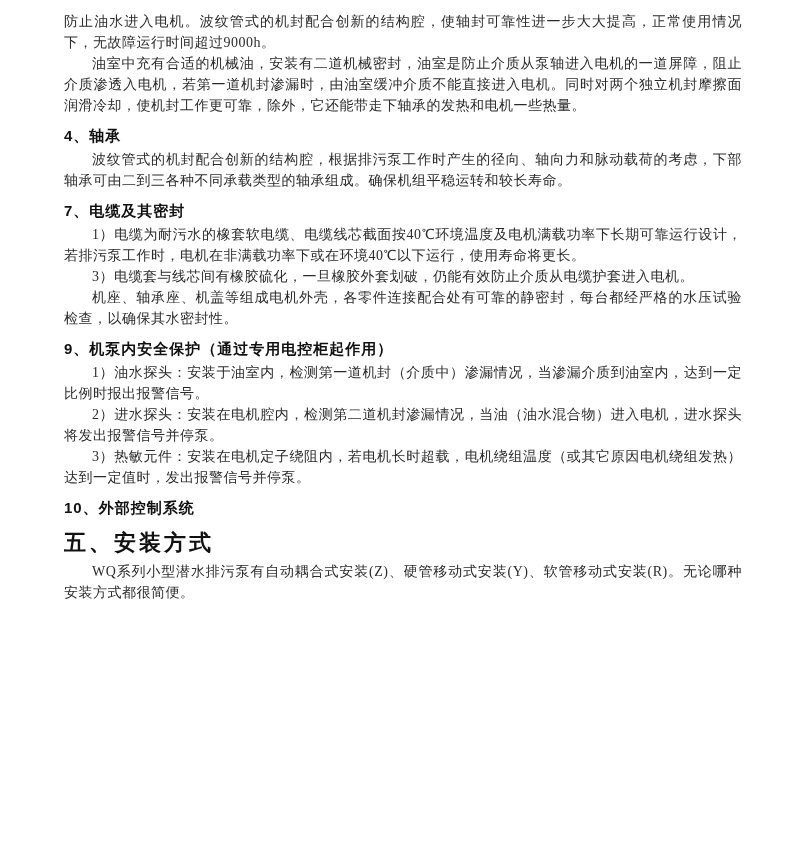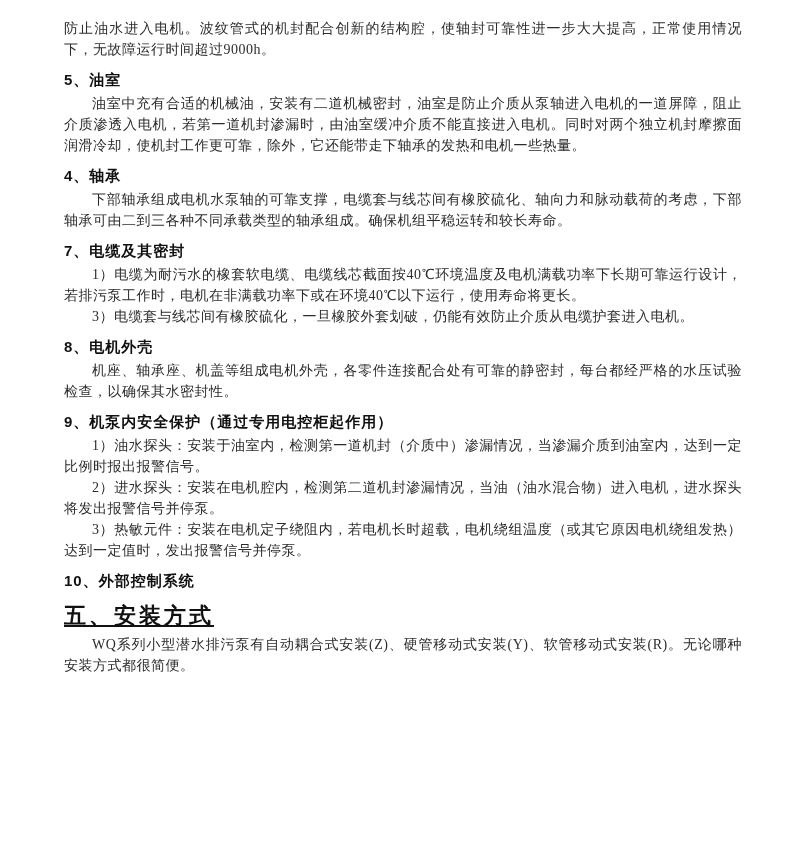--- a/index.html
+++ b/index.html
@@ -11,21 +11,21 @@
     width: 800px;
     height: 852px;
     overflow: hidden;
     font-family: "Liberation Serif", serif;
     color: #2b2b2b;
   }
   .page {
     box-sizing: border-box;
     width: 800px;
     height: 852px;
-    padding: 18px 58px 0 64px;
+    padding: 11px 58px 0 64px;
     background: #ffffff;
   }
   p.body {
     margin: 0;
     font-size: 14px;
     line-height: 21px;
     text-align: justify;
     text-indent: 2em;
     letter-spacing: 0.5px;
     color: #2b2b2b;
@@ -43,41 +43,38 @@
     letter-spacing: 1px;
   }
   h2.chapter {
     margin: 12px 0 5px 0;
     font-size: 22px;
     line-height: 26px;
     font-weight: bold;
     font-family: "Liberation Sans", sans-serif;
     color: #111111;
     letter-spacing: 3px;
-    text-decoration: underline;
   }
 </style>
 </head>
 <body>
 
 <main class="page">
 
   <p class="body cont">防止油水进入电机。波纹管式的机封配合创新的结构腔，使轴封可靠性进一步大大提高，正常使用情况下，无故障运行时间超过9000h。</p>
 
-  <h3 class="sec">5、油室</h3>
   <p class="body">油室中充有合适的机械油，安装有二道机械密封，油室是防止介质从泵轴进入电机的一道屏障，阻止介质渗透入电机，若第一道机封渗漏时，由油室缓冲介质不能直接进入电机。同时对两个独立机封摩擦面润滑冷却，使机封工作更可靠，除外，它还能带走下轴承的发热和电机一些热量。</p>
 
   <h3 class="sec">4、轴承</h3>
-  <p class="body">下部轴承组成电机水泵轴的可靠支撑，电缆套与线芯间有橡胶硫化、轴向力和脉动载荷的考虑，下部轴承可由二到三各种不同承载类型的轴承组成。确保机组平稳运转和较长寿命。</p>
+  <p class="body">波纹管式的机封配合创新的结构腔，根据排污泵工作时产生的径向、轴向力和脉动载荷的考虑，下部轴承可由二到三各种不同承载类型的轴承组成。确保机组平稳运转和较长寿命。</p>
 
   <h3 class="sec">7、电缆及其密封</h3>
   <p class="body">1）电缆为耐污水的橡套软电缆、电缆线芯截面按40℃环境温度及电机满载功率下长期可靠运行设计，若排污泵工作时，电机在非满载功率下或在环境40℃以下运行，使用寿命将更长。</p>
   <p class="body">3）电缆套与线芯间有橡胶硫化，一旦橡胶外套划破，仍能有效防止介质从电缆护套进入电机。</p>
 
-  <h3 class="sec">8、电机外壳</h3>
   <p class="body">机座、轴承座、机盖等组成电机外壳，各零件连接配合处有可靠的静密封，每台都经严格的水压试验检查，以确保其水密封性。</p>
 
   <h3 class="sec">9、机泵内安全保护（通过专用电控柜起作用）</h3>
   <p class="body">1）油水探头：安装于油室内，检测第一道机封（介质中）渗漏情况，当渗漏介质到油室内，达到一定比例时报出报警信号。</p>
   <p class="body">2）进水探头：安装在电机腔内，检测第二道机封渗漏情况，当油（油水混合物）进入电机，进水探头将发出报警信号并停泵。</p>
   <p class="body">3）热敏元件：安装在电机定子绕阻内，若电机长时超载，电机绕组温度（或其它原因电机绕组发热）达到一定值时，发出报警信号并停泵。</p>
 
   <h3 class="sec">10、外部控制系统</h3>
 
 

